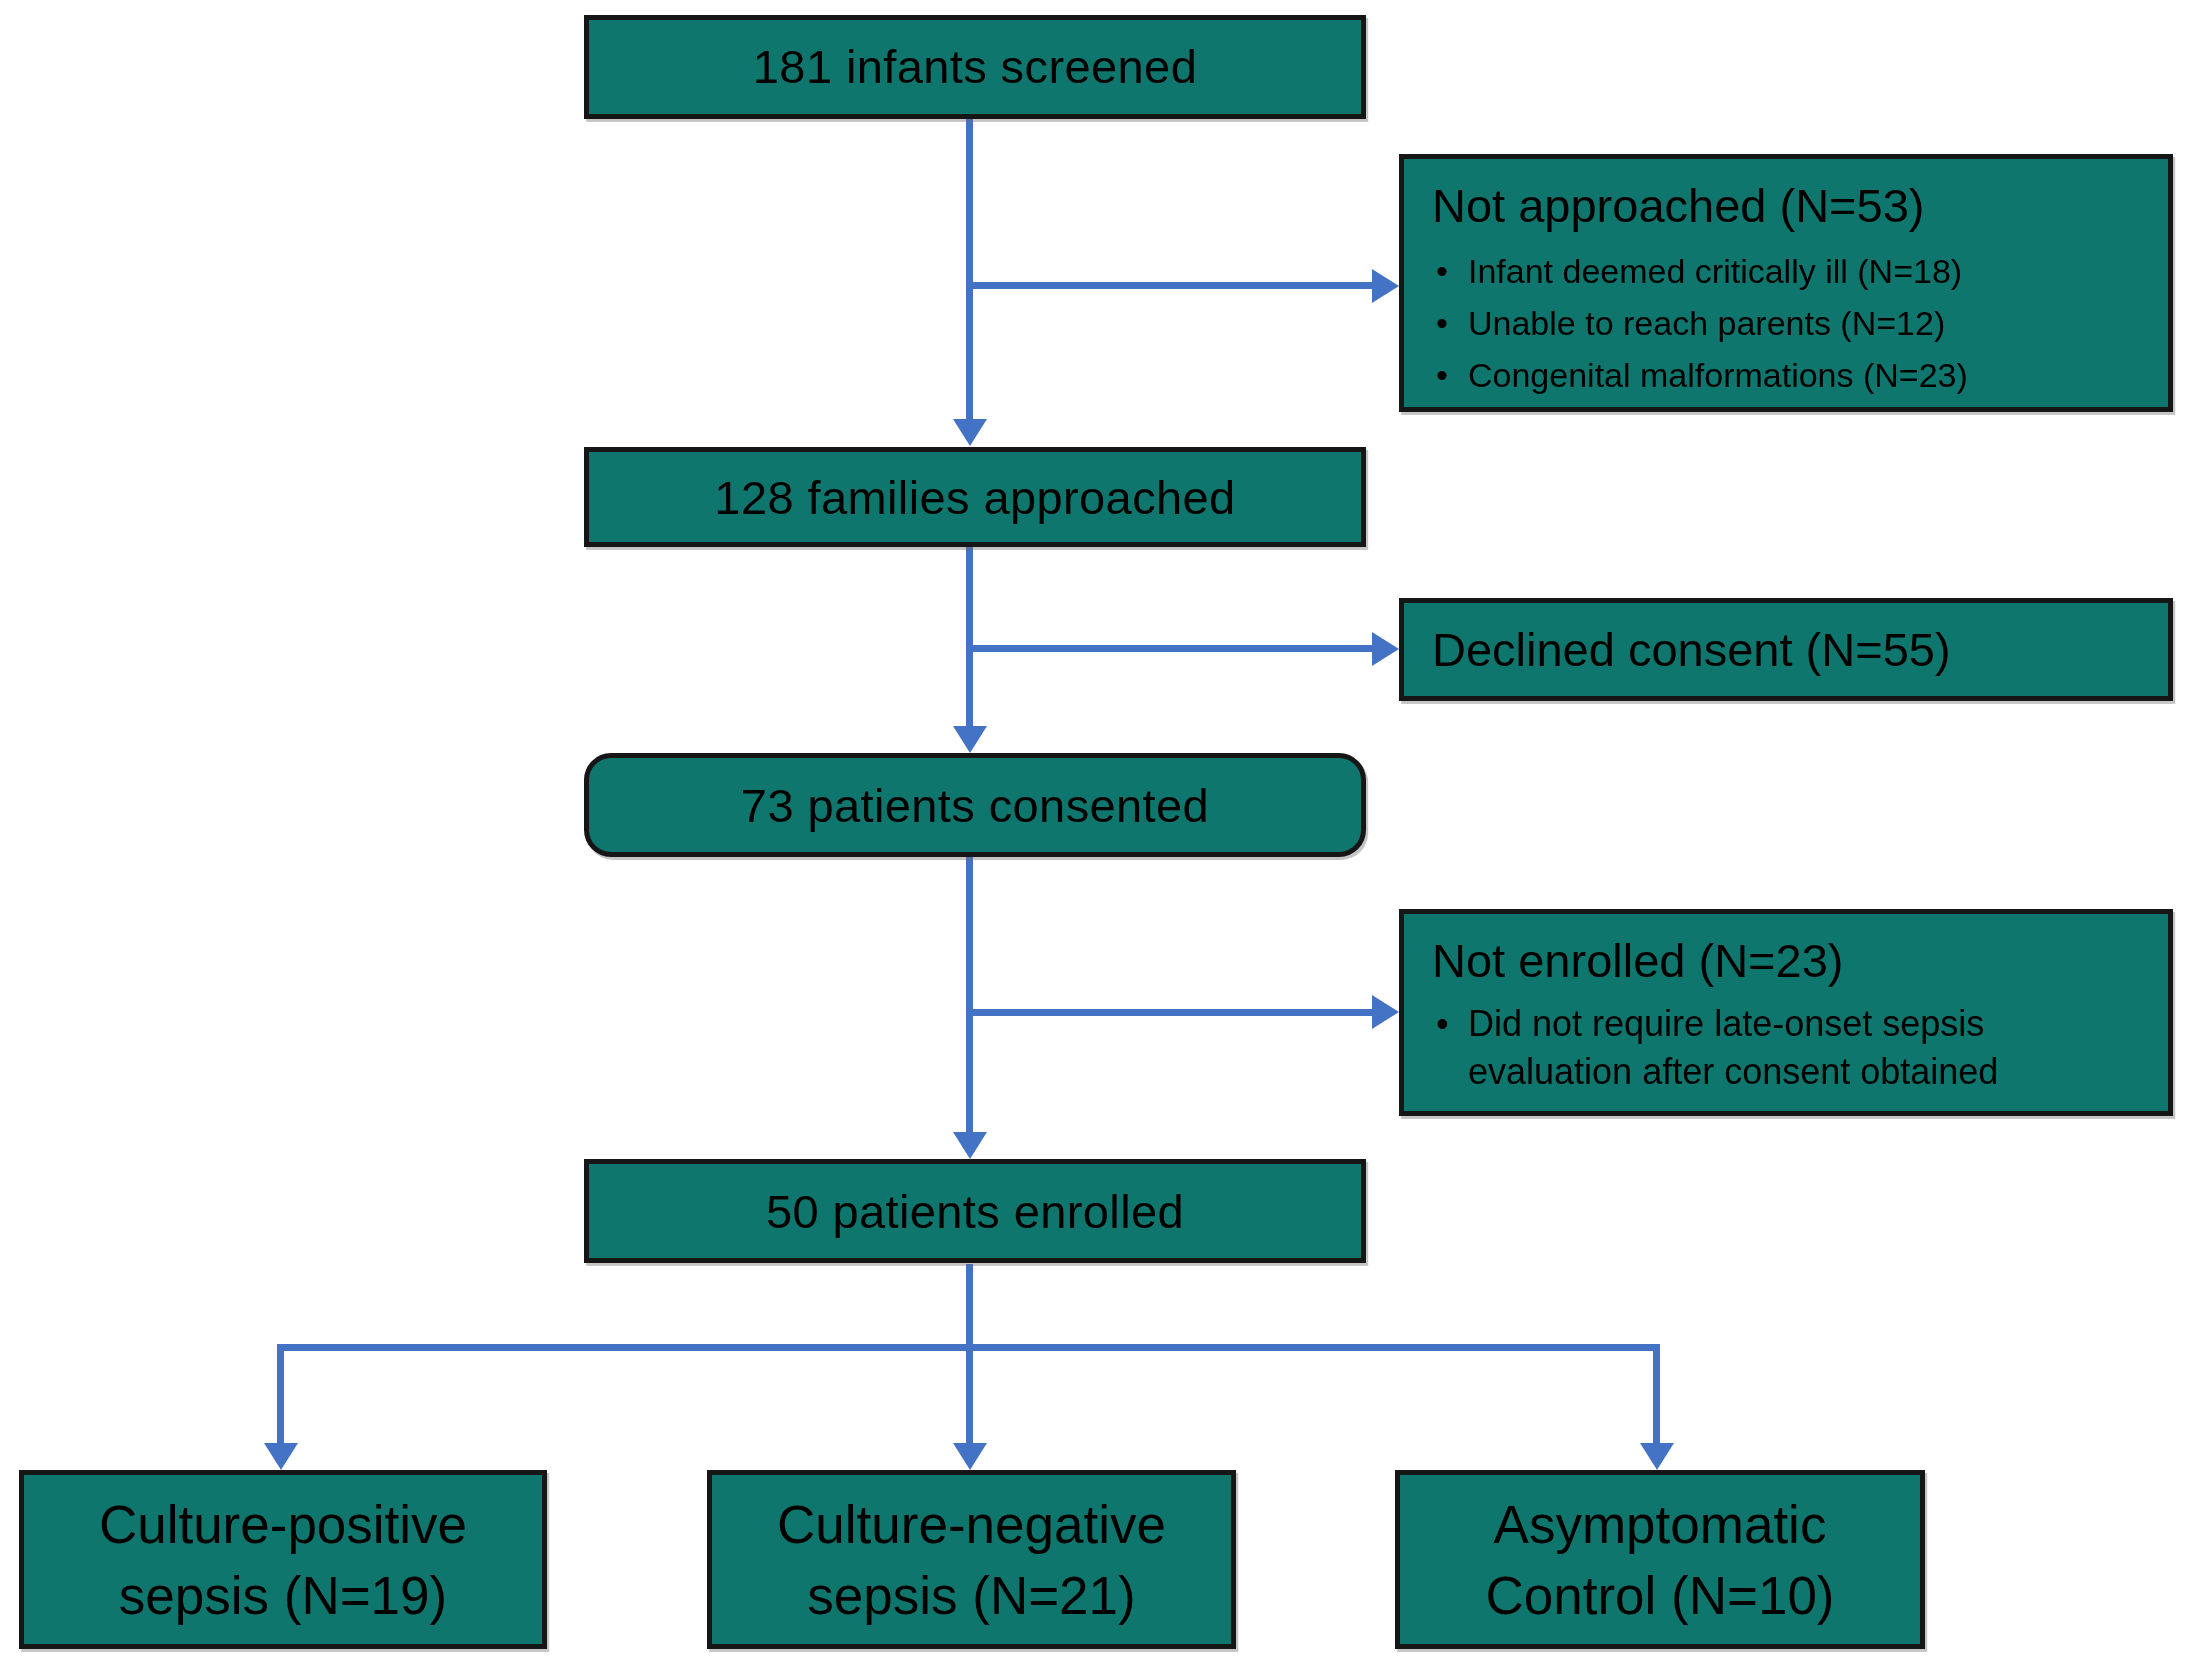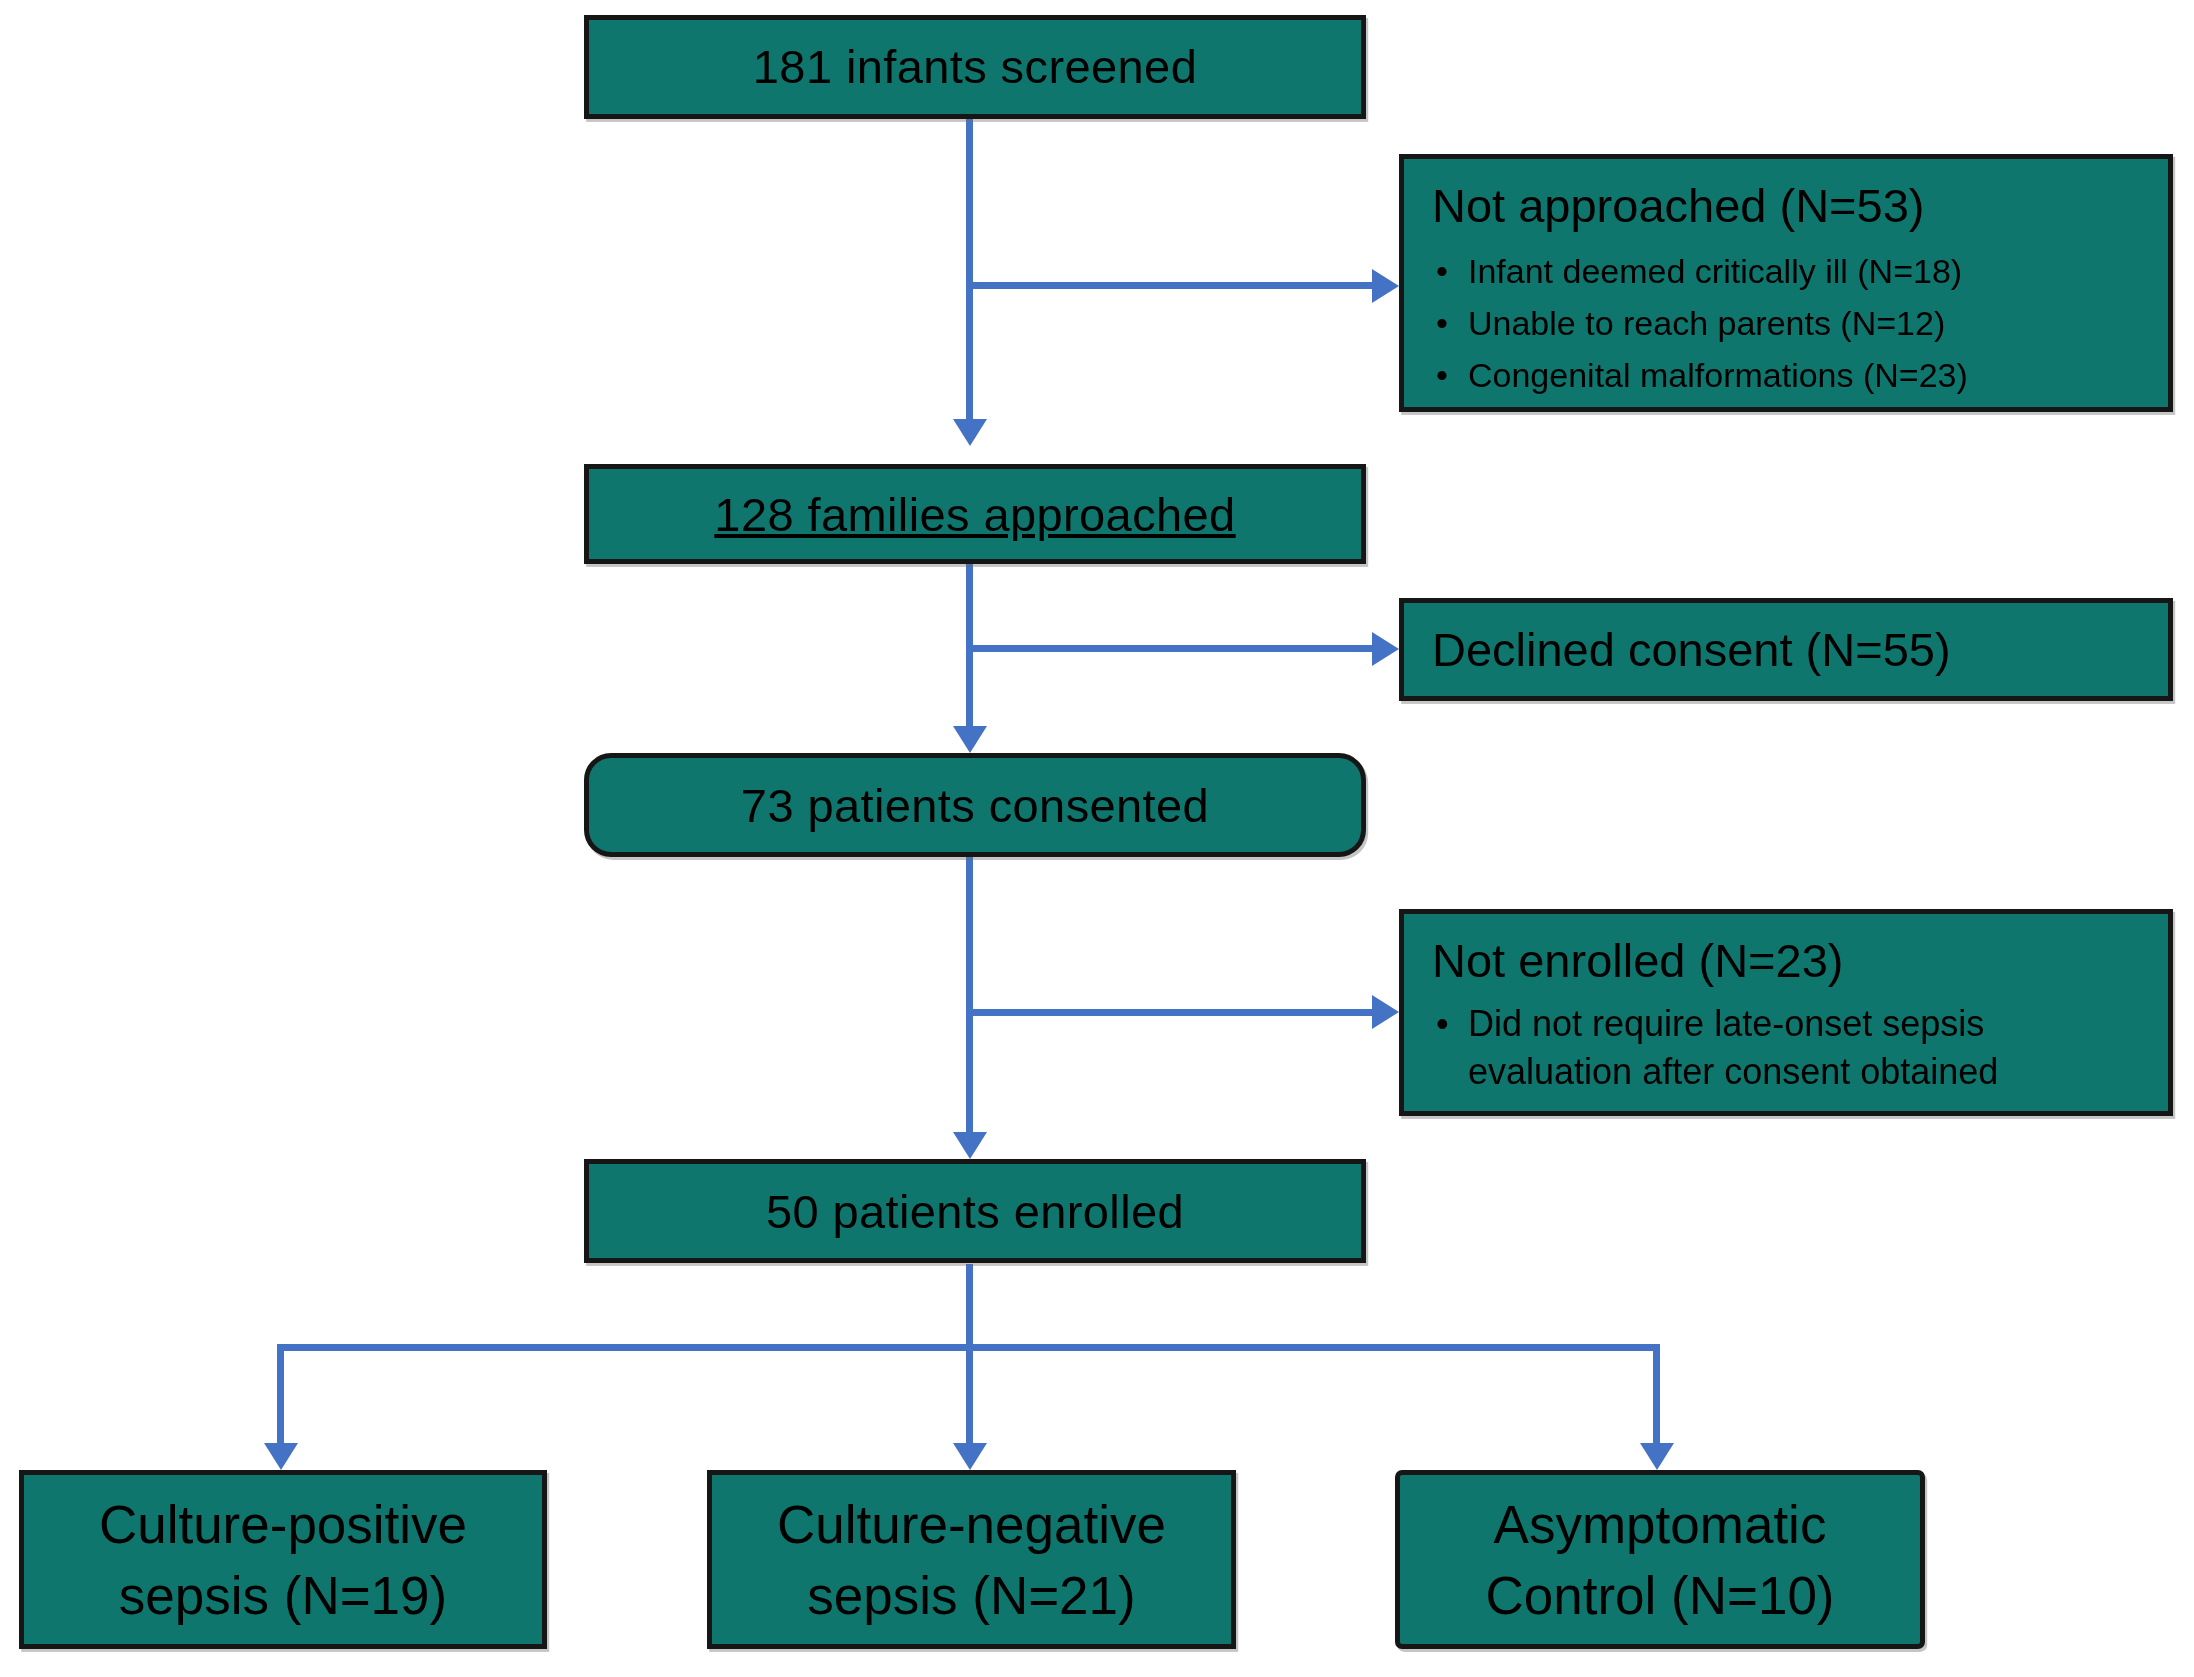--- a/index.html
+++ b/index.html
@@ -128,21 +128,21 @@
   <div class="conn" style="left:966px; top:1351px; width:7.3px; height:94px;"></div>
   <div class="arrow-down" style="left:953px; top:1443px;"></div>
 
   <div class="conn" style="left:1653px; top:1344px; width:7.3px; height:101px;"></div>
   <div class="arrow-down" style="left:1640px; top:1443px;"></div>
 
   <div class="node" style="left:584px; top:14.6px; width:782px; height:104px;">
     <div class="center-label">181 infants screened</div>
   </div>
 
-  <div class="node" style="left:584px; top:464px; width:782px; height:100px;text-decoration:underline;">
+  <div class="node" style="left:584px; top:447px; width:782px; height:100px;">
     <div class="center-label">128 families approached</div>
   </div>
 
   <div class="node" style="left:584px; top:753px; width:782px; height:104px;border-radius:27px;">
     <div class="center-label">73 patients consented</div>
   </div>
 
   <div class="node" style="left:584px; top:1159px; width:782px; height:104px;">
     <div class="center-label">50 patients enrolled</div>
   </div>
@@ -174,21 +174,21 @@
     </div>
   </div>
 
   <div class="node" style="left:707px; top:1470px; width:529px; height:179px;">
     <div class="split-label">
       <div>Culture-negative</div>
       <div>sepsis (N=21)</div>
     </div>
   </div>
 
-  <div class="node" style="left:1395px; top:1470px; width:530px; height:179px;border-radius:7px;">
+  <div class="node" style="left:1395px; top:1470px; width:530px; height:179px;">
     <div class="split-label">
       <div>Asymptomatic</div>
       <div>Control (N=10)</div>
     </div>
   </div>
 
 </div>
 
 
 </body></html>

